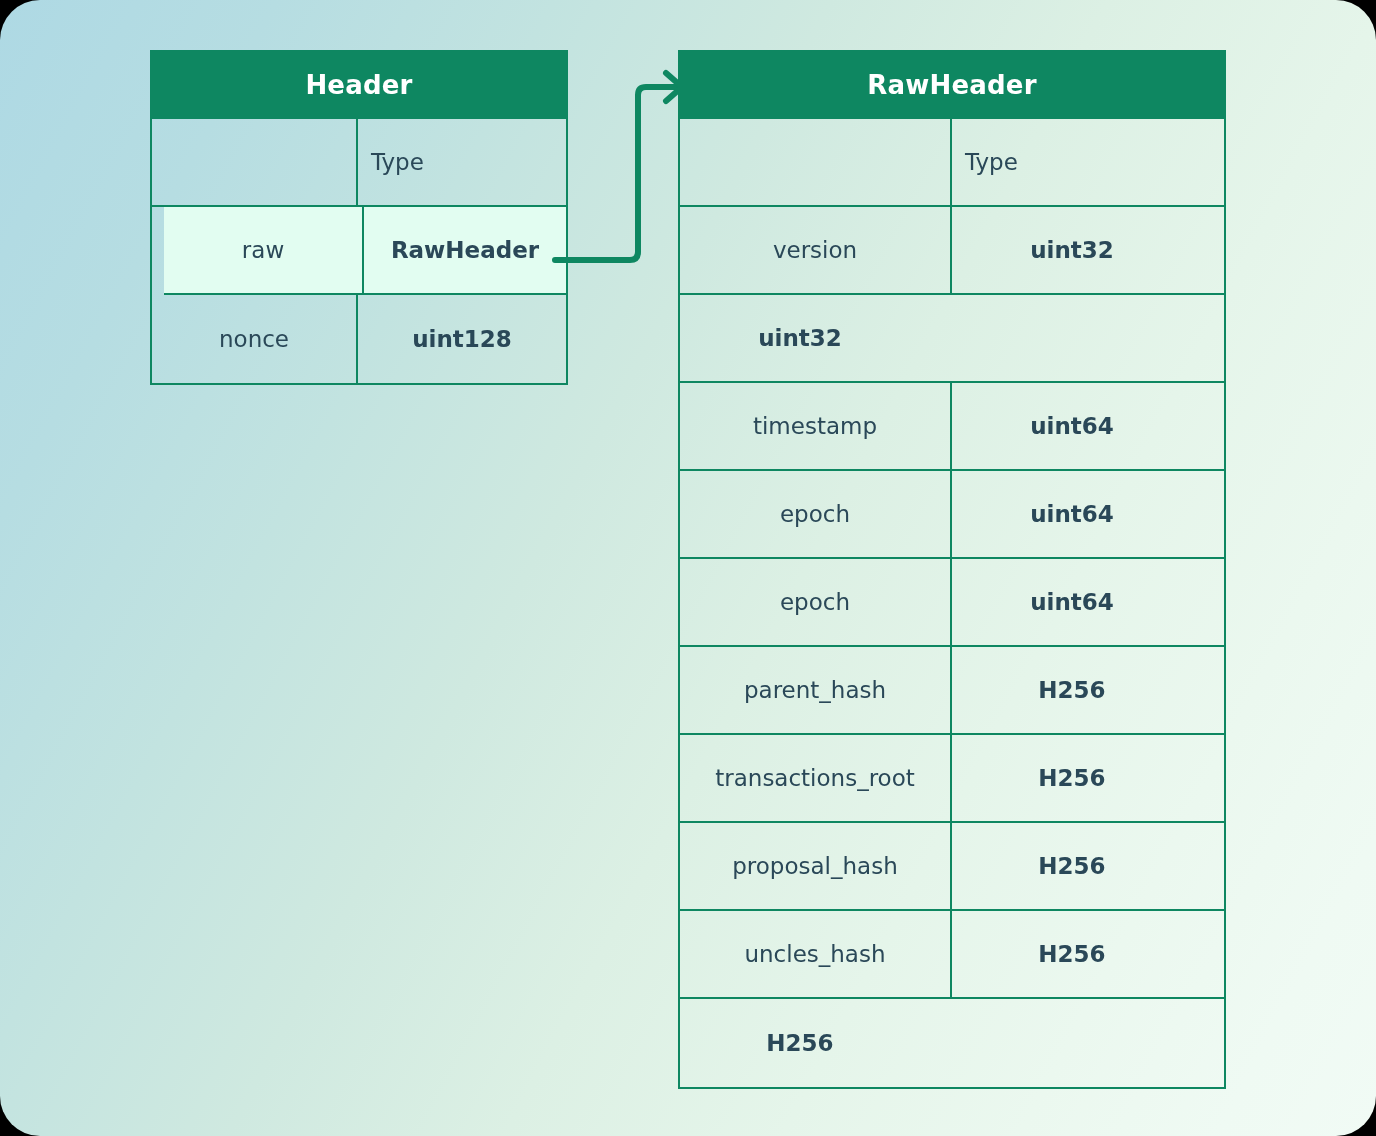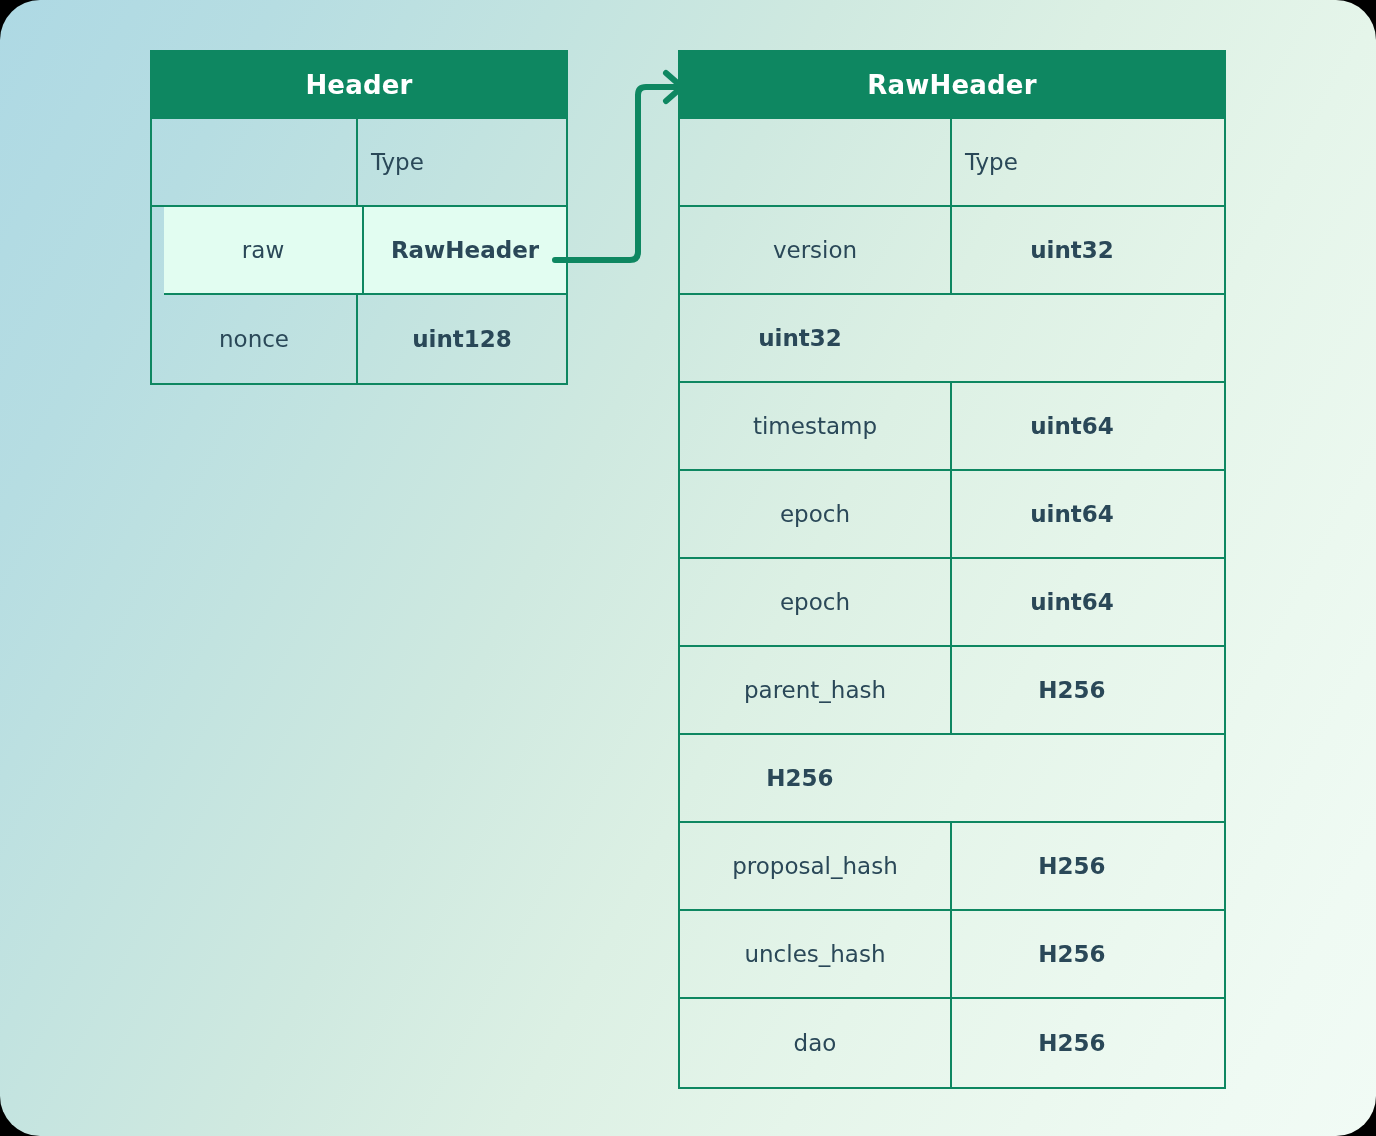--- a/index.html
+++ b/index.html
@@ -163,31 +163,31 @@
       </div>
       <div class="erow">
         <div class="ecell name">epoch</div>
         <div class="ecell type">uint64</div>
       </div>
       <div class="erow">
         <div class="ecell name">parent_hash</div>
         <div class="ecell type">H256</div>
       </div>
       <div class="erow">
+        <div class="ecell name">transactions_root</div>
         <div class="ecell type">H256</div>
       </div>
       <div class="erow">
         <div class="ecell name">proposal_hash</div>
         <div class="ecell type">H256</div>
       </div>
       <div class="erow">
         <div class="ecell name">uncles_hash</div>
         <div class="ecell type">H256</div>
       </div>
       <div class="erow">
-        <div class="ecell name">dao</div>
         <div class="ecell type">H256</div>
       </div>
 
     </div>
   </div>
 
 </div>
 
 </body></html>

